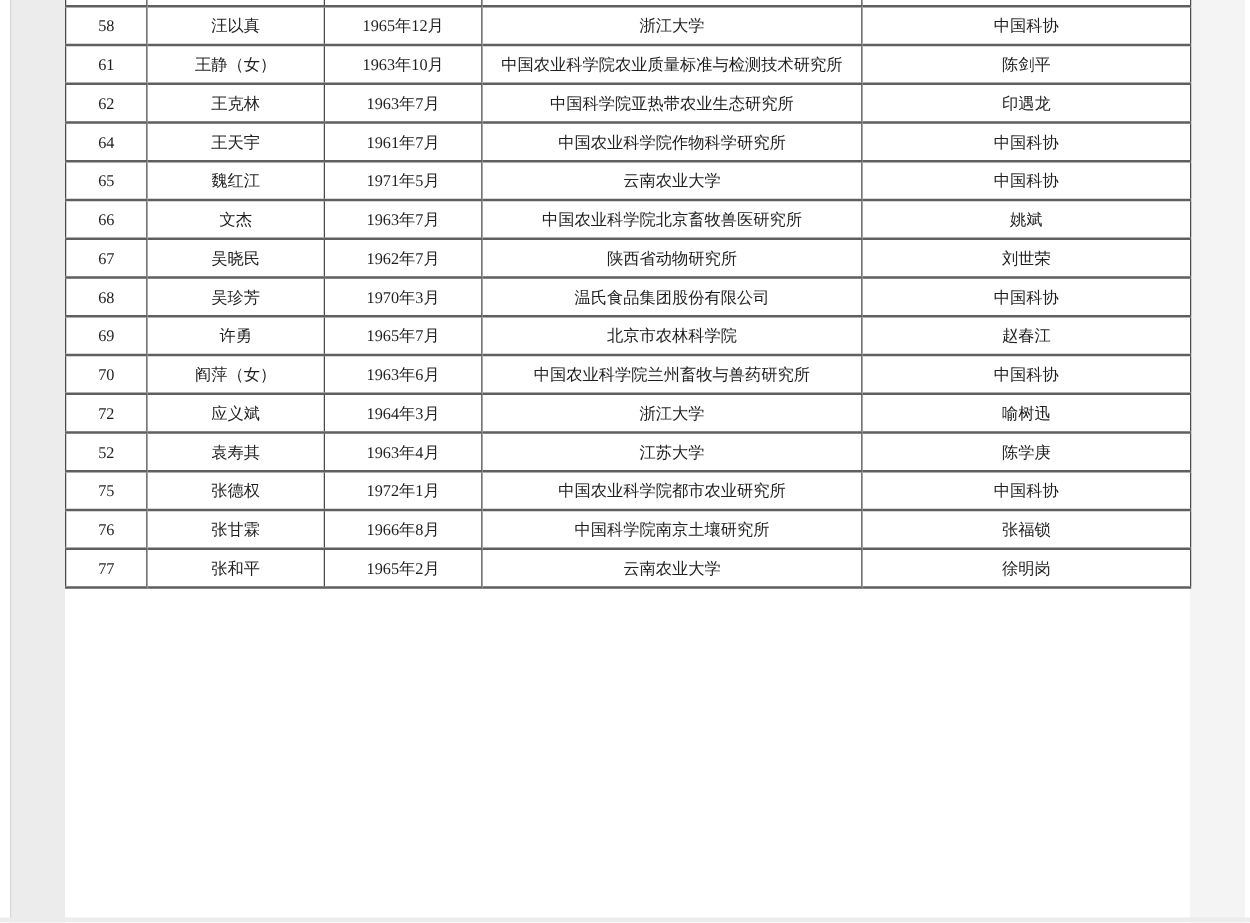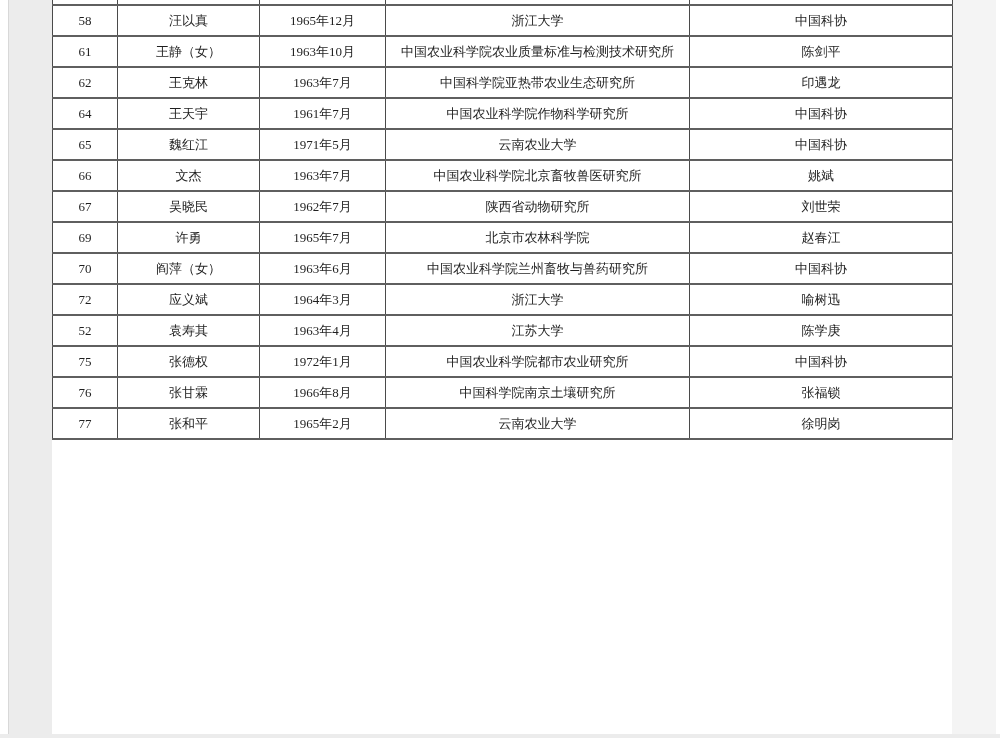--- a/index.html
+++ b/index.html
@@ -130,20 +130,27 @@
     <td>姚斌</td>
   </tr>
         <tr class="data-row">
     <td>67</td>
     <td>吴晓民</td>
     <td>1962年7月</td>
     <td>陕西省动物研究所</td>
     <td>刘世荣</td>
   </tr>
         <tr class="data-row">
+    <td>68</td>
+    <td>吴珍芳</td>
+    <td>1970年3月</td>
+    <td>温氏食品集团股份有限公司</td>
+    <td>中国科协</td>
+  </tr>
+        <tr class="data-row">
     <td>69</td>
     <td>许勇</td>
     <td>1965年7月</td>
     <td>北京市农林科学院</td>
     <td>赵春江</td>
   </tr>
         <tr class="data-row">
     <td>70</td>
     <td>阎萍（女）</td>
     <td>1963年6月</td>

